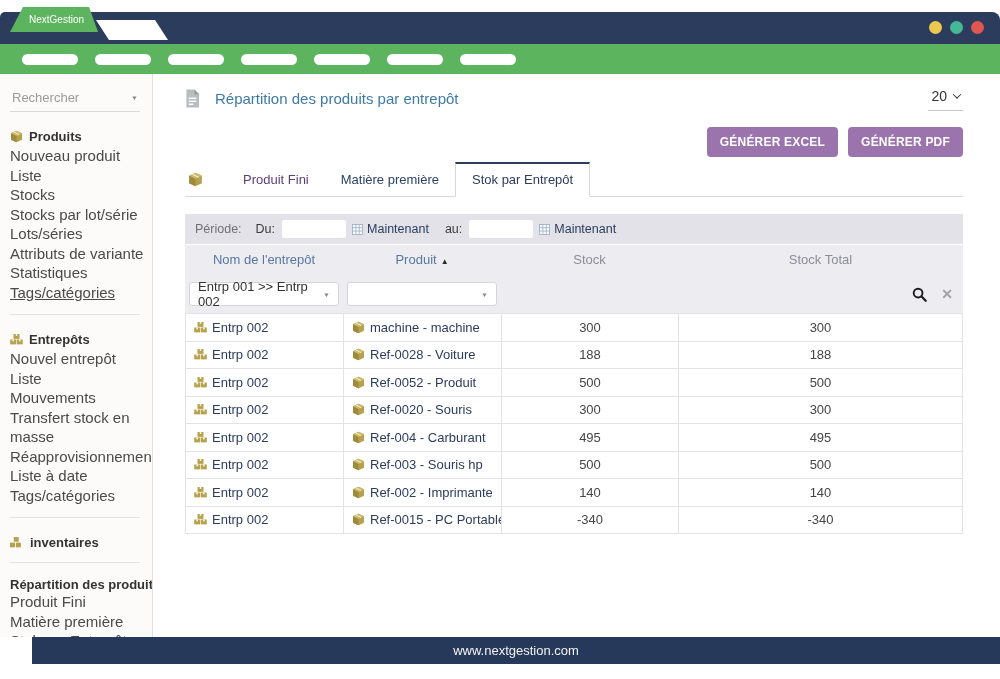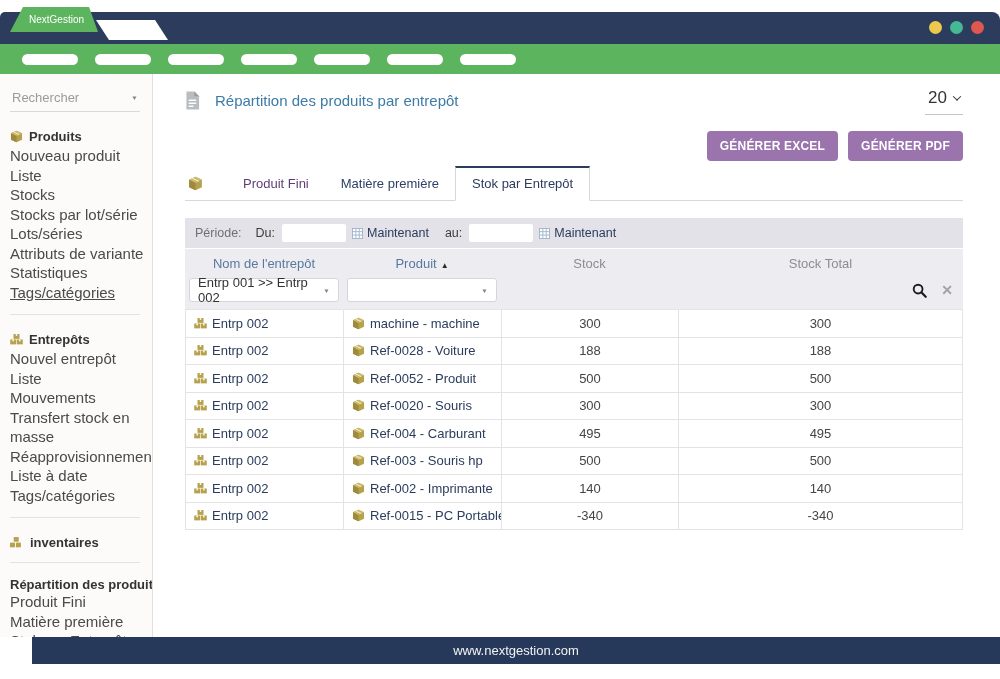--- a/index.html
+++ b/index.html
@@ -40,21 +40,21 @@
   .report-title { margin-top: 14px; font-size: 13px; font-weight: bold; color: #333; white-space: nowrap; }
   .sicon { display: inline-flex; align-items: center; }
 
   
   .main { flex: 1; padding: 0 37px 0 32px; overflow: hidden; }
 
   .title-row { display: flex; align-items: center; margin-top: 12px; }
   .page-title { font-size: 15px; font-weight: normal; color: #3d7ba6; margin-left: 15px; }
   .doc-icon { display: inline-flex; }
   .page-size { margin-left: auto; display: flex; align-items: center; gap: 7px; padding: 2px 3px 6px 3px;
-               border-bottom: 1px solid #c4c4c4; color: #333; font-size: 17px; cursor: pointer; }
+               border-bottom: 1px solid #c4c4c4; color: #333; font-size: 14px; cursor: pointer; }
   .chev { width: 6px; height: 6px; border-right: 1.6px solid #333; border-bottom: 1.6px solid #333;
           transform: rotate(45deg) translate(-1px,-1px); }
 
   .actions-row { display: flex; justify-content: flex-end; gap: 10px; margin-top: 16px; }
   .gen-btn { background: #9b74ae; color: #fff; border: none; border-radius: 4px; font-family: inherit;
              font-size: 12px; font-weight: bold; padding: 8px 13px; letter-spacing: .2px; cursor: pointer; }
 
   .tabs-row { display: flex; align-items: flex-end; margin-top: 5px; border-bottom: 1px solid #d8d8d8; padding-left: 3px; }
   .cube-icon-wrap { margin-right: 24px; margin-bottom: 9px; display: inline-flex; }
   .tab { padding: 8px 16px 9px 16px; font-size: 13px; color: #2c4268; }
@@ -72,21 +72,21 @@
   .now-link { color: #2b3c5c; margin-right: 16px; }
 
   .table-top { background: #ededf1; margin-top: 1px; padding-bottom: 7px; }
   .grid-cols { display: grid; grid-template-columns: 158px 158px 177px 1fr; }
   .table-head { height: 29px; align-items: center; font-size: 13px; }
   .th { text-align: center; }
   .th-link { color: #5878a0; }
   .th-gray { color: #8c8c96; }
   .sort-asc { font-size: 8px; color: #2b2b2b; margin-left: 4px; }
   .filter-row { align-items: center; }
-  .fcell { display: flex; align-items: center; padding: 0 4px; }
+  .fcell { display: flex; align-items: center; padding: 0 4px; margin-top: 8px; }
   .fselect { background: #fff; border: 1px solid #d6d6da; border-radius: 3px; height: 24px; flex: 1;
              display: flex; align-items: center; justify-content: space-between; padding: 0 8px;
              font-size: 13px; color: #333; cursor: pointer; }
   .fselect .sel-arrow { margin-left: 6px; }
   .ficons { justify-content: flex-end; gap: 14px; padding-right: 10px; }
   .search-btn { display: inline-flex; cursor: pointer; }
   .clear-btn { color: #a2a2a2; font-size: 14px; font-weight: bold; cursor: pointer; }
 
   #table-rows { border-left: 1px solid #e3e3e6; border-top: 1px solid #e3e3e6; }
   .trow { height: 27.5px; font-size: 13px; }

